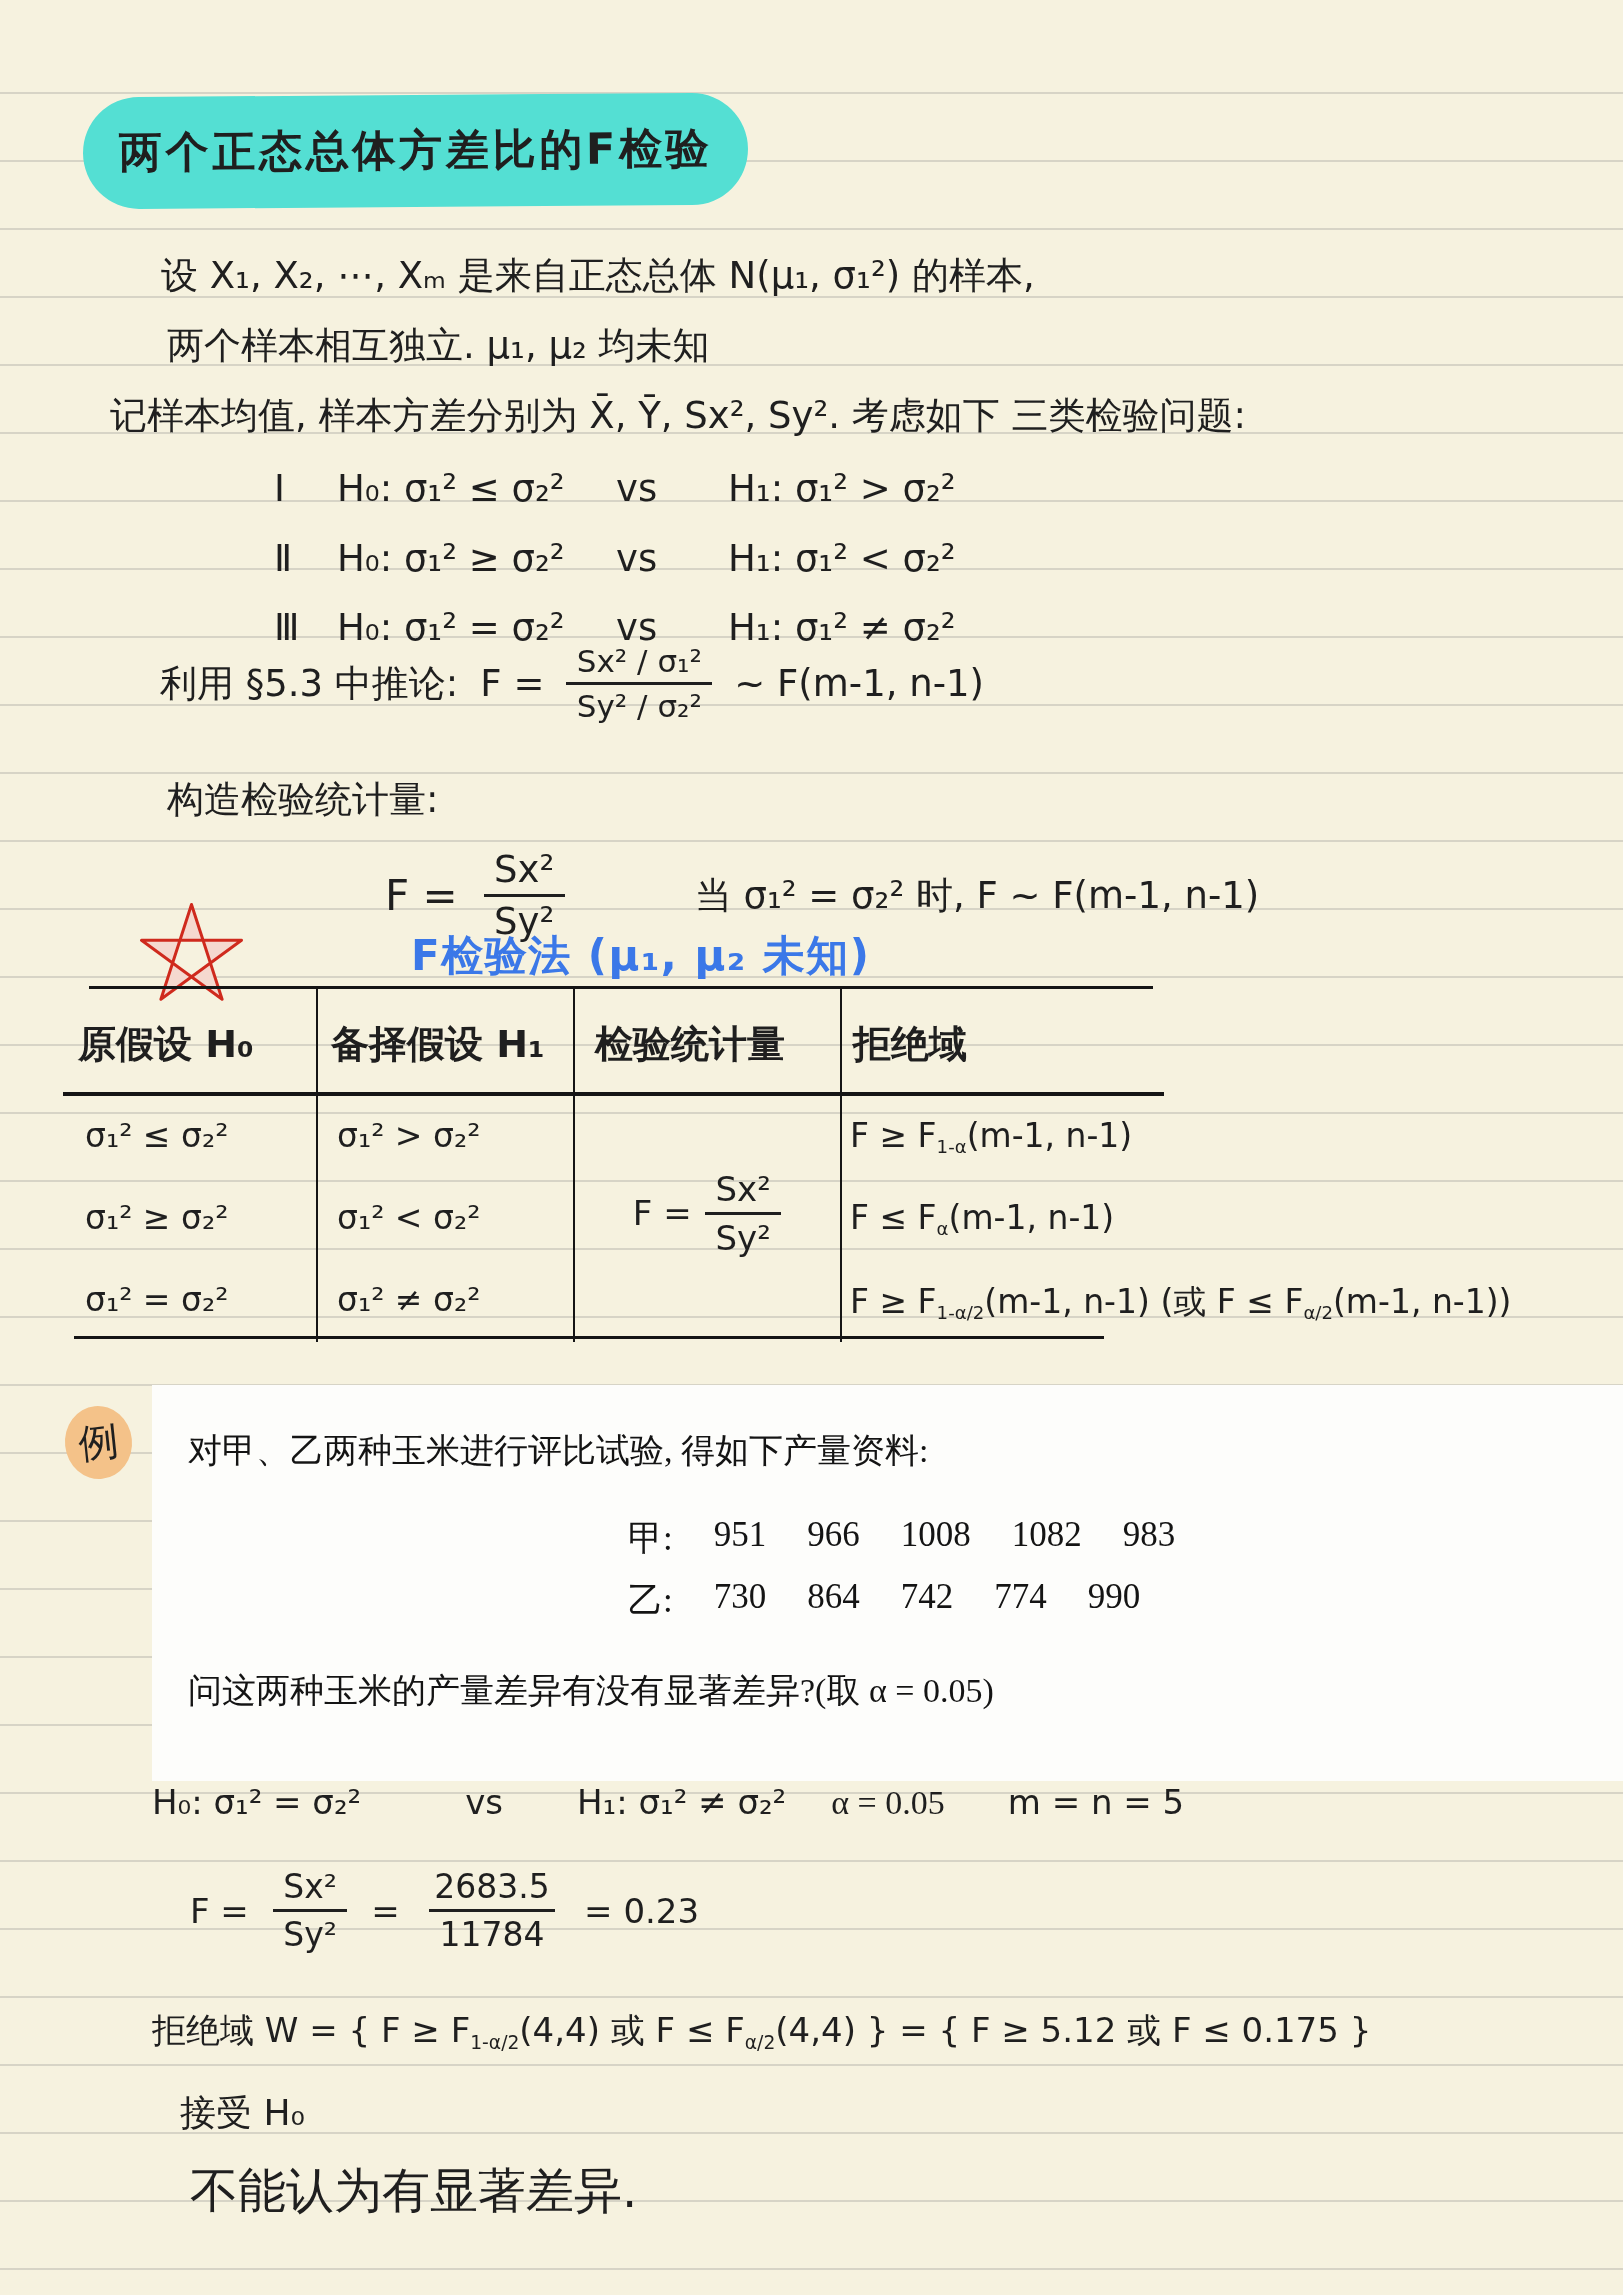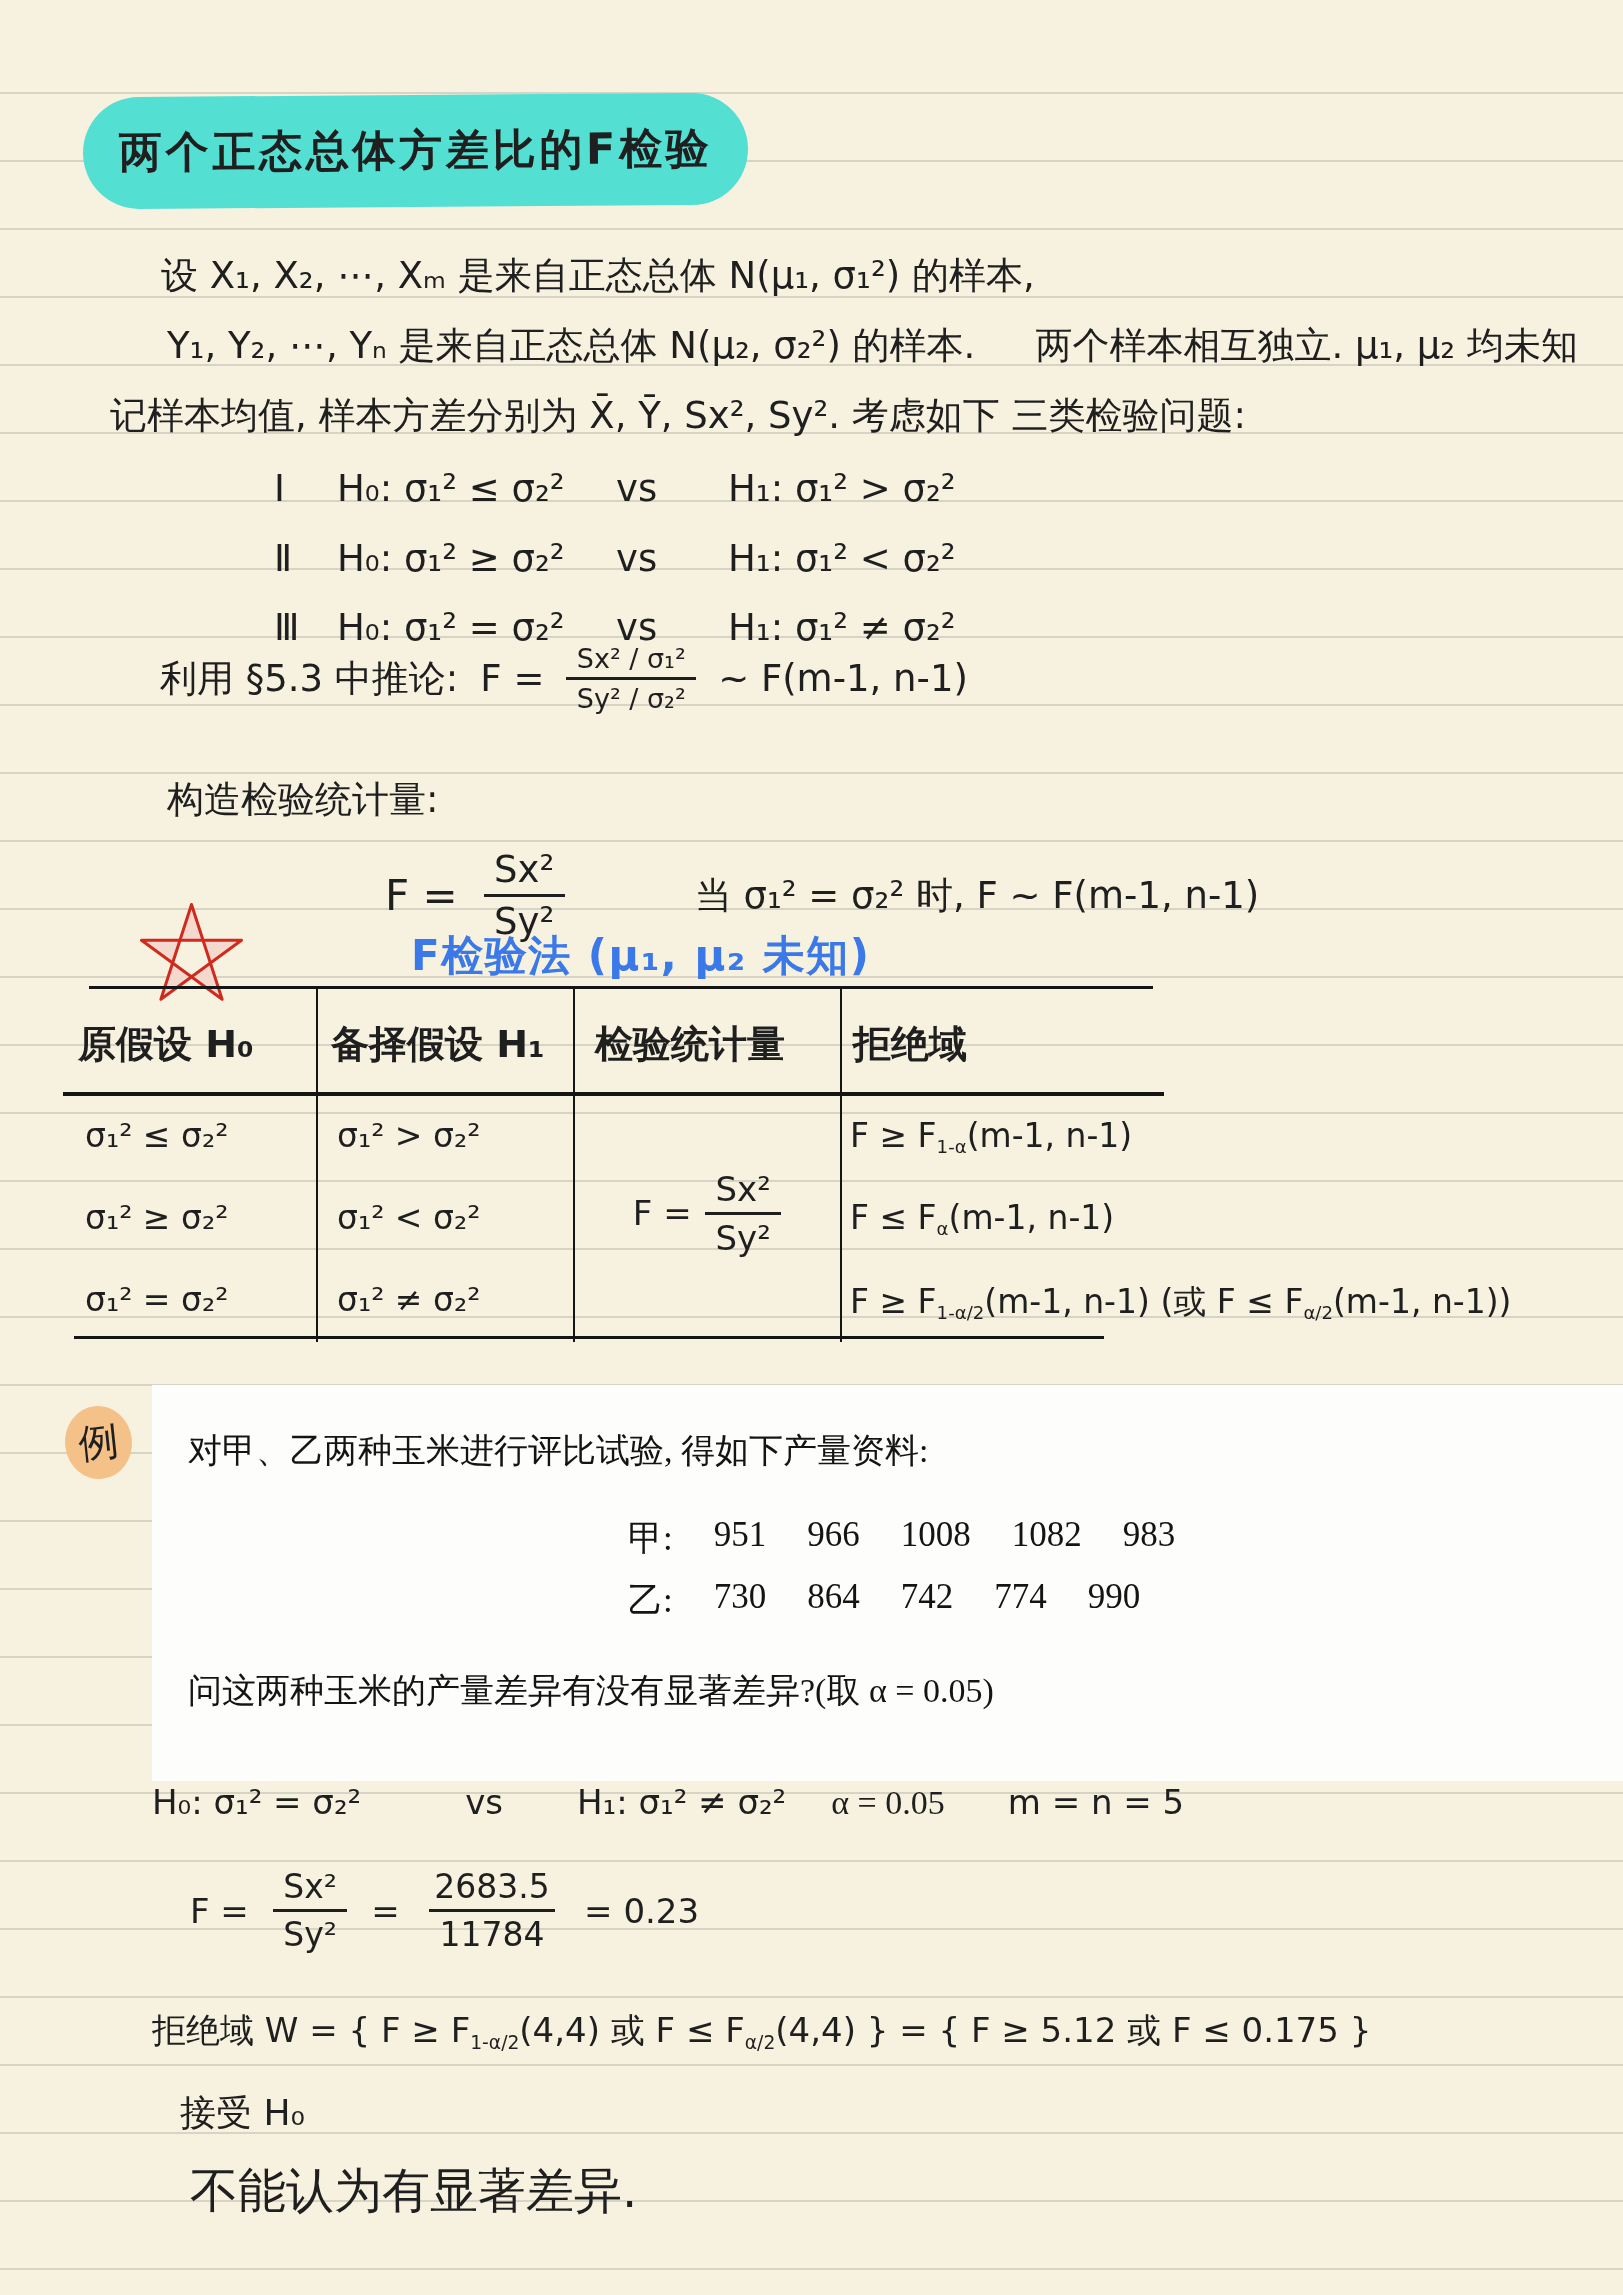--- a/index.html
+++ b/index.html
@@ -17,21 +17,21 @@
   .title-hl{left:83px;top:95px;height:112px;padding:0 36px;display:flex;align-items:center;
     background:#54dfd3;border-radius:58px;font-size:43px;font-weight:bold;letter-spacing:3.7px;transform:rotate(-0.4deg);}
 
   .line1{left:125px;top:251px;font-size:37px;margin-left:36px;}
   .line2{left:167px;top:321px;font-size:37px;display:flex;gap:60px;white-space:nowrap;}
   .line3{left:110px;top:391px;font-size:37px;}
 
   .hyp{left:274px;display:grid;grid-template-columns:63px 279px 112px auto;font-size:37px;align-items:baseline;white-space:nowrap;}
 
   .inference{left:160px;top:643px;display:flex;align-items:center;gap:22px;font-size:37px;white-space:nowrap;}
-  .inference .frac{font-size:27px;}
+  .inference .frac{font-size:31px;}
   .construct{left:167px;top:775px;font-size:37px;}
 
   .statistic{left:385px;top:848px;display:flex;align-items:center;gap:26px;font-size:37px;white-space:nowrap;}
   .statistic .lhs{font-size:42px;}
   .statistic .note{margin-left:104px;text-align:center;}
 
   .frac{display:inline-flex;flex-direction:column;align-items:center;text-align:center;vertical-align:middle;}
   .frac .num{padding:0 10.4px 3px;}
   .frac .den{border-top:3px solid #1f1f1f;padding:3px 10.4px 0;}
   .fsub{font-size:0.55em;vertical-align:-0.35em;}
@@ -67,21 +67,20 @@
 <body>
 
 <div class="page">
 
   <div class="abs title-hl">
     <span>两个正态总体方差比的F检验</span>
   </div>
 
   <div class="abs hw line1">设 X₁, X₂, ⋯, Xₘ 是来自正态总体 N(μ₁, σ₁²) 的样本,</div>
   <div class="abs hw line2">
-    <span>Y₁, Y₂, ⋯, Yₙ 是来自正态总体 N(μ₂, σ₂²) 的样本.</span>
     <span>两个样本相互独立. μ₁, μ₂ 均未知</span>
   </div>
   <div class="abs hw line3">记样本均值, 样本方差分别为 X̄, Ȳ, Sx², Sy². 考虑如下 三类检验问题:</div>
 
   <div class="abs hw hyp" style="top:467px">
     <span>Ⅰ</span>
     <span>H₀: σ₁² ≤ σ₂²</span>
     <span>vs</span>
     <span>H₁: σ₁² &gt; σ₂²</span>
   </div>

